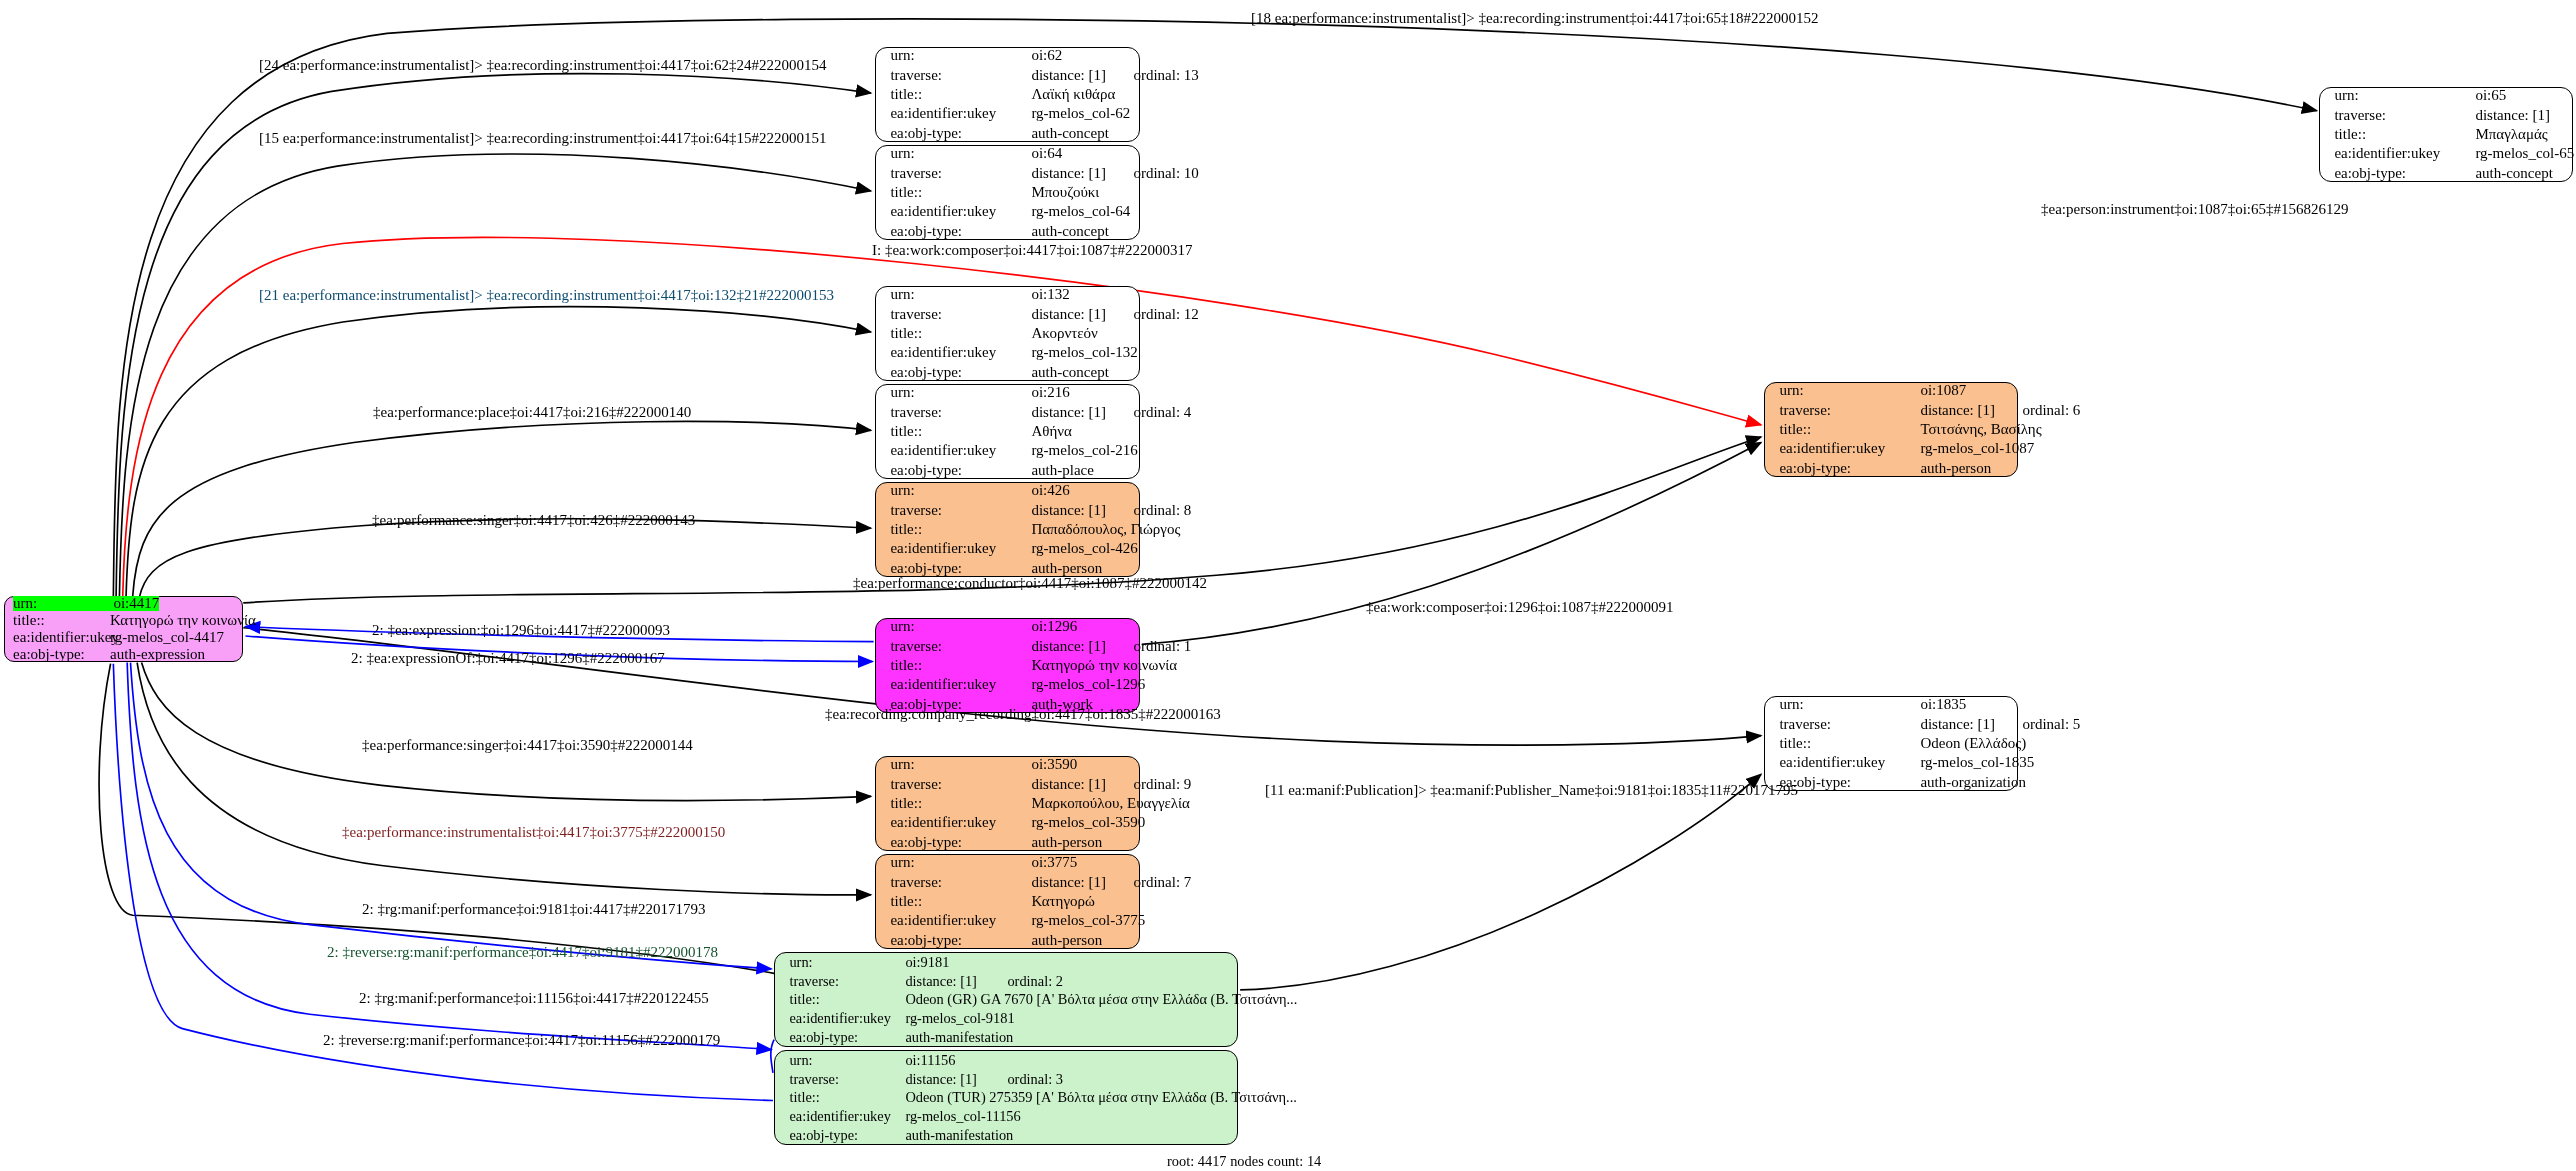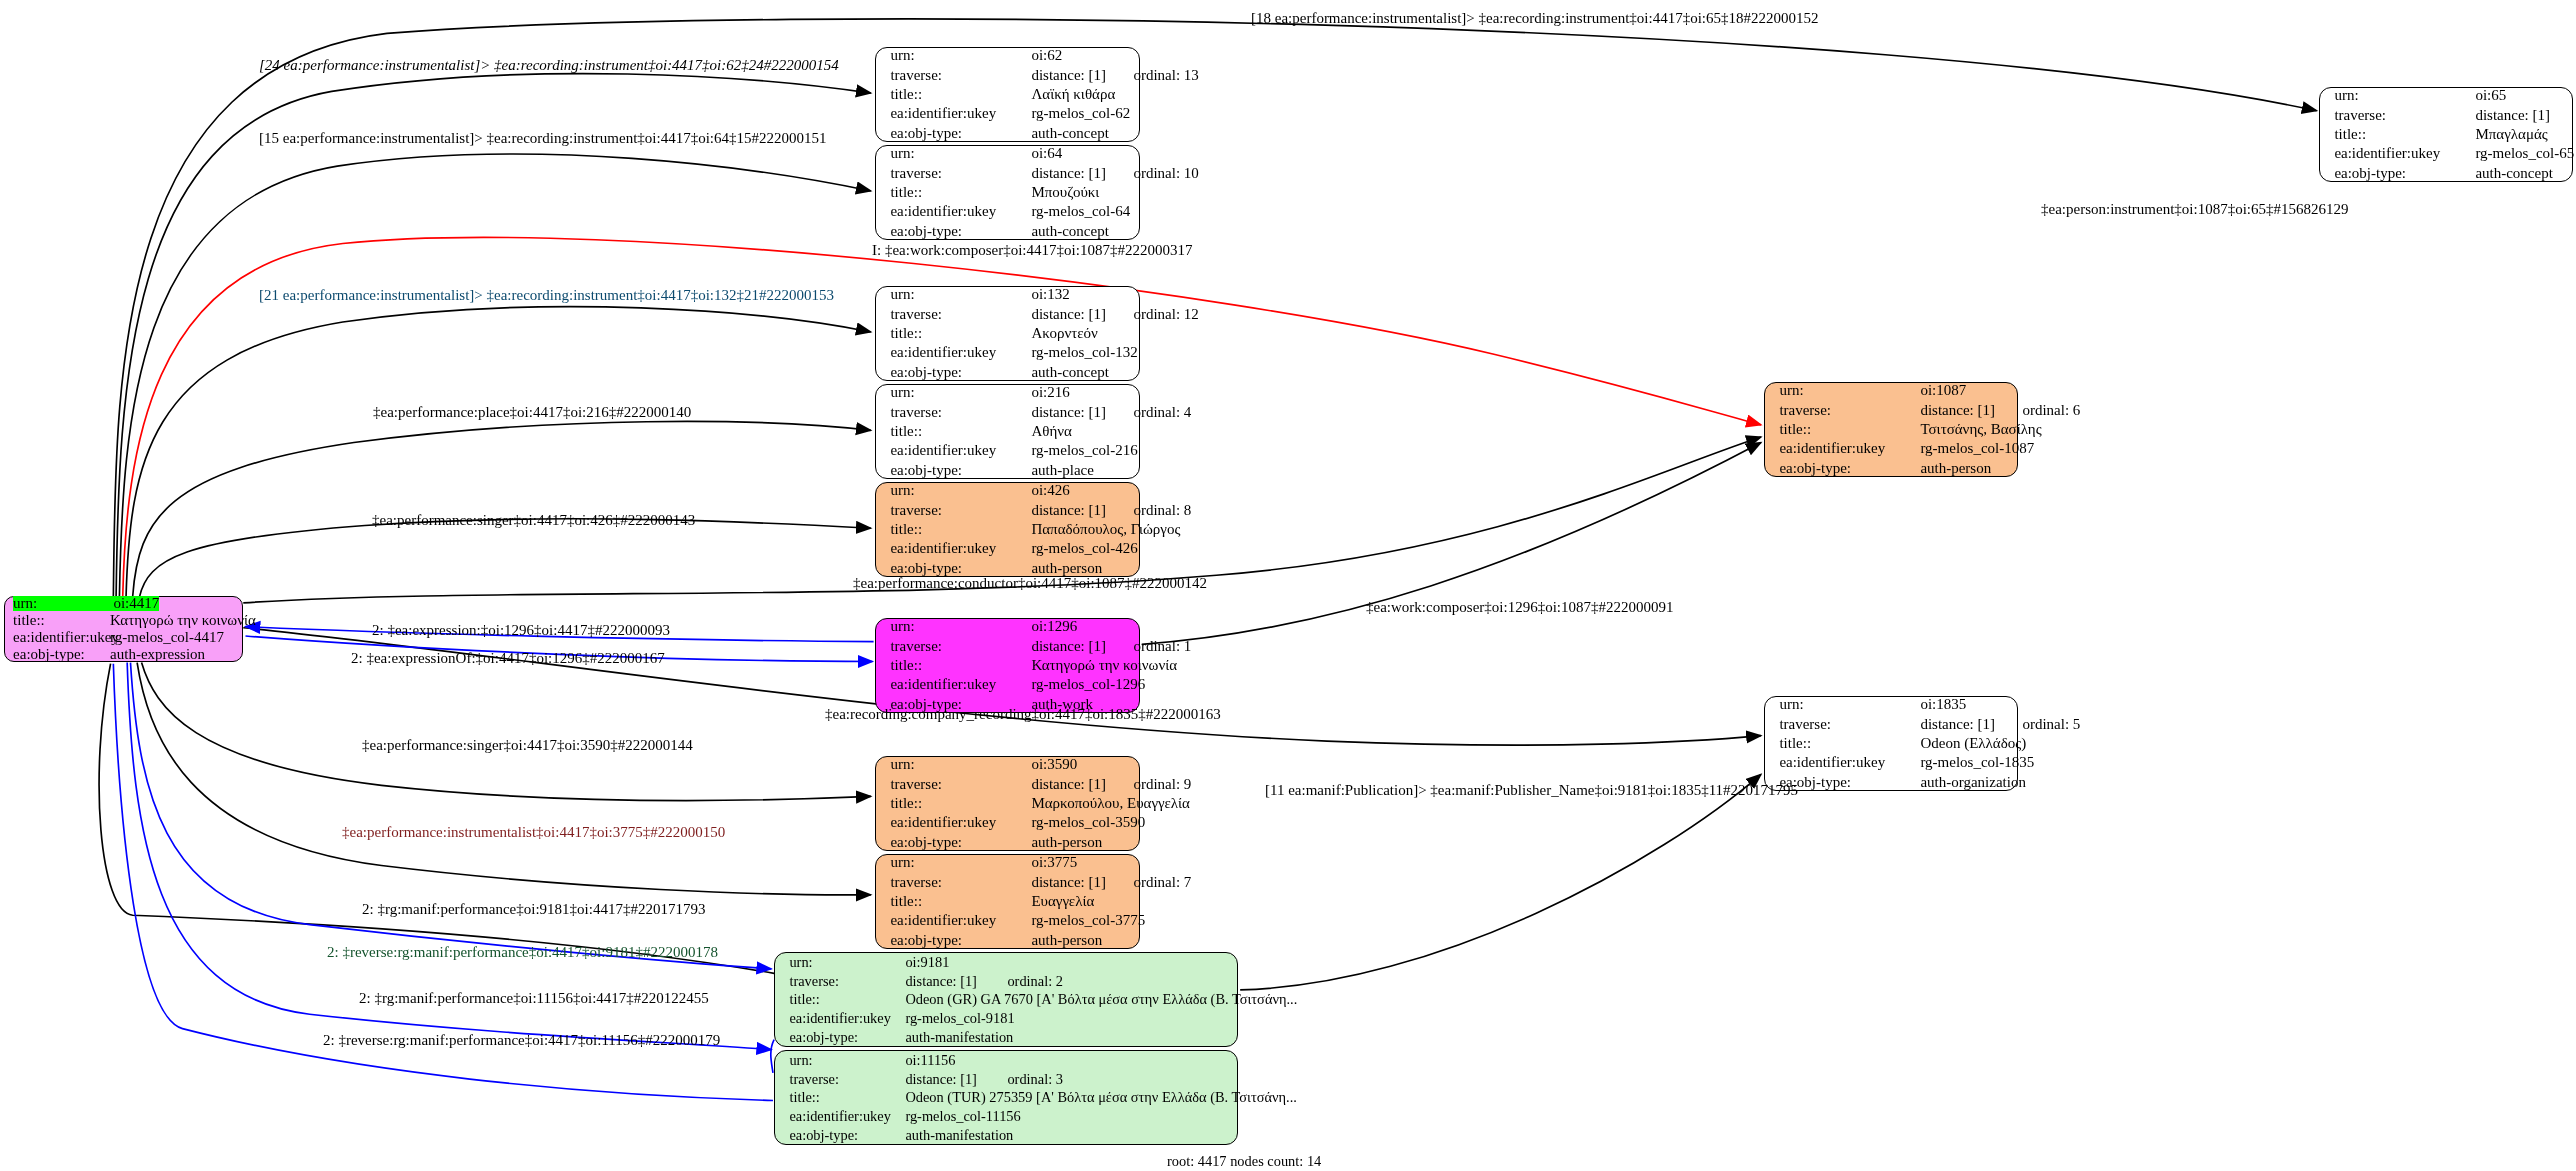--- a/index.html
+++ b/index.html
@@ -426,21 +426,21 @@
         </div>
         <div class="row">
           <span class="k">traverse:</span>
           <span class="v">
             <span class="d">distance: [1]</span>
             <span class="o">ordinal: 7</span>
           </span>
         </div>
         <div class="row">
           <span class="k">title::</span>
-          <span class="v">Ευαγγελία</span>
+          <span class="v">Κατηγορώ</span>
         </div>
         <div class="row">
           <span class="k">ea:identifier:ukey</span>
           <span class="v">rg-melos_col-3775</span>
         </div>
         <div class="row">
           <span class="k">ea:obj-type:</span>
           <span class="v">auth-person</span>
         </div>
       </div>
@@ -490,21 +490,21 @@
           <span class="v">rg-melos_col-11156</span>
         </div>
         <div class="row">
           <span class="k">ea:obj-type:</span>
           <span class="v">auth-manifestation</span>
         </div>
       </div>
     </div>
   <div id="labels-container">
       <div class="elabel" style="left: 1251px; top: 11px; color: rgb(0, 0, 0);">[18 ea:performance:instrumentalist]&gt; ‡ea:recording:instrument‡oi:4417‡oi:65‡18#222000152</div>
-      <div class="elabel" style="left: 259px; top: 58px; color: rgb(0, 0, 0); font-style: italic;">[24 ea:performance:instrumentalist]&gt; ‡ea:recording:instrument‡oi:4417‡oi:62‡24#222000154</div>
+      <div class="elabel" style="left: 259px; top: 58px; color: rgb(0, 0, 0);">[24 ea:performance:instrumentalist]&gt; ‡ea:recording:instrument‡oi:4417‡oi:62‡24#222000154</div>
       <div class="elabel" style="left: 259px; top: 131px; color: rgb(0, 0, 0);">[15 ea:performance:instrumentalist]&gt; ‡ea:recording:instrument‡oi:4417‡oi:64‡15#222000151</div>
       <div class="elabel" style="left: 872px; top: 243px; color: rgb(0, 0, 0);">I: ‡ea:work:composer‡oi:4417‡oi:1087‡#222000317</div>
       <div class="elabel" style="left: 259px; top: 288px; color: #0c4a6e;">[21 ea:performance:instrumentalist]&gt; ‡ea:recording:instrument‡oi:4417‡oi:132‡21#222000153</div>
       <div class="elabel" style="left: 2041px; top: 202px; color: rgb(0, 0, 0);">‡ea:person:instrument‡oi:1087‡oi:65‡#156826129</div>
       <div class="elabel" style="left: 373px; top: 405px; color: rgb(0, 0, 0);">‡ea:performance:place‡oi:4417‡oi:216‡#222000140</div>
       <div class="elabel" style="left: 372px; top: 513px; color: rgb(0, 0, 0);">‡ea:performance:singer‡oi:4417‡oi:426‡#222000143</div>
       <div class="elabel" style="left: 853px; top: 576px; color: rgb(0, 0, 0);">‡ea:performance:conductor‡oi:4417‡oi:1087‡#222000142</div>
       <div class="elabel" style="left: 1366px; top: 600px; color: rgb(0, 0, 0);">‡ea:work:composer‡oi:1296‡oi:1087‡#222000091</div>
       <div class="elabel" style="left: 372px; top: 623px; color: rgb(0, 0, 0);">2: ‡ea:expression:‡oi:1296‡oi:4417‡#222000093</div>
       <div class="elabel" style="left: 351px; top: 651px; color: rgb(0, 0, 0);">2: ‡ea:expressionOf:‡oi:4417‡oi:1296‡#222000167</div>

